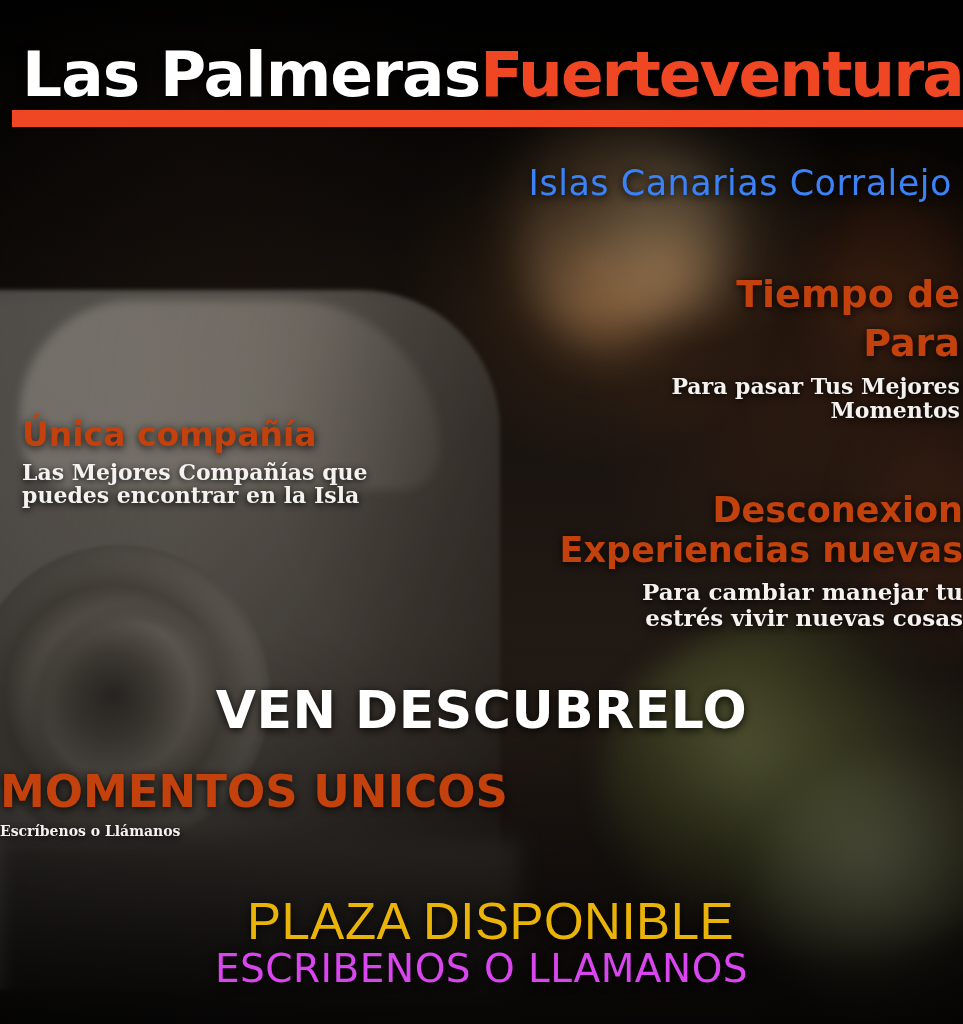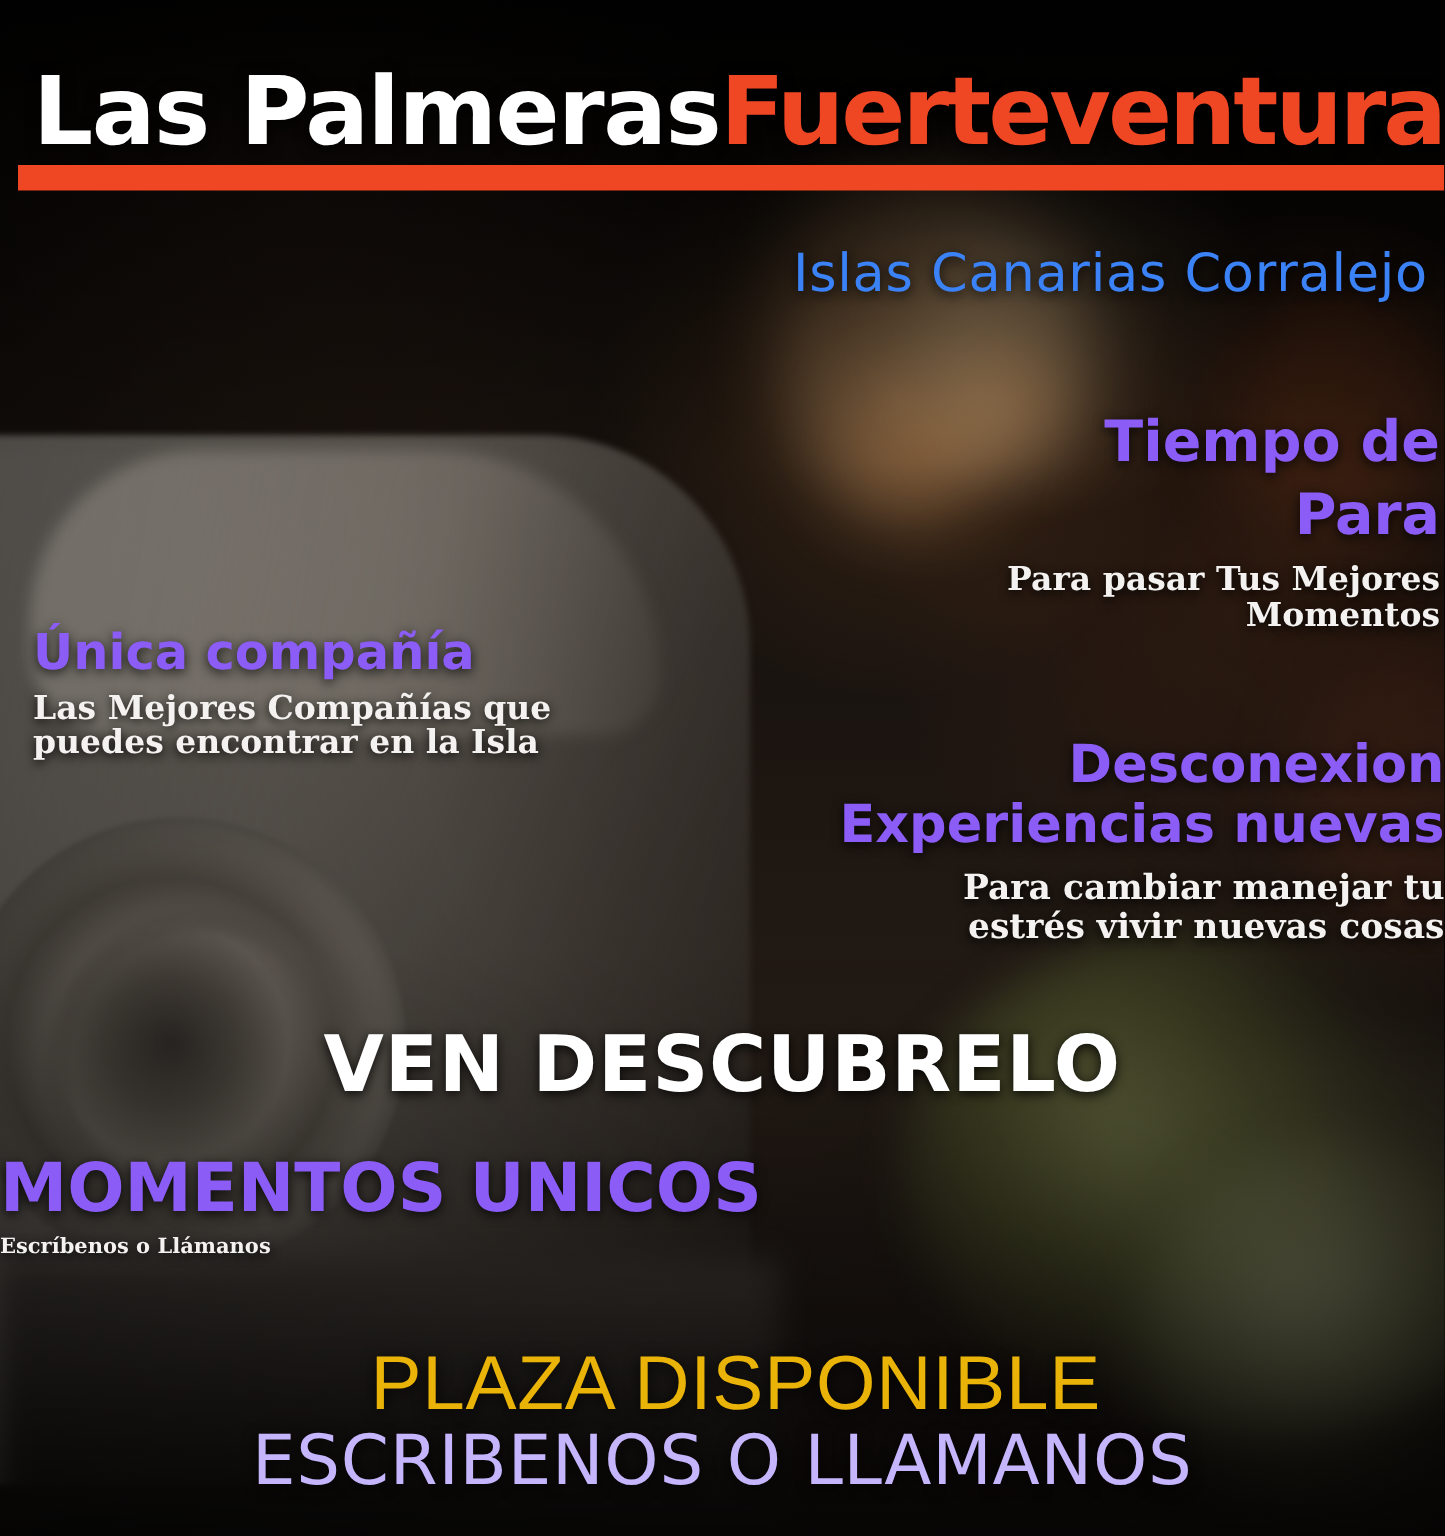--- a/index.html
+++ b/index.html
@@ -188,21 +188,21 @@
     letter-spacing: 0.5px;
     text-shadow: 0 2px 8px rgba(0,0,0,0.85);
   }
 
   .blk {
     position: absolute;
   }
   .hl-red {
     font-family: "DejaVu Sans", sans-serif;
     font-weight: bold;
-    color: #8b5cf6;
+    color: #c2410c;
     text-shadow: 0 2px 8px rgba(0,0,0,0.8);
   }
   .hl-white {
     font-family: "DejaVu Sans", sans-serif;
     font-weight: bold;
     color: #ffffff;
     text-shadow: 0 2px 8px rgba(0,0,0,0.85);
   }
   .sub-white {
     font-family: "DejaVu Serif", serif;
@@ -237,22 +237,22 @@
     font-family: Liberation Sans, sans-serif;
     font-size: 51px;
     color: #eab308;
     letter-spacing: 0.5px;
     line-height: 1.05;
     text-shadow: 0 2px 10px rgba(0,0,0,0.85);
     padding-left: 18px;
   }
   #plaza .p2 {
     font-family: "DejaVu Sans", sans-serif;
-    font-size: 46px;
-    color: #c4b5fd;
+    font-size: 39px;
+    color: #d946ef;
     letter-spacing: 0.5px;
     line-height: 1.05;
     text-shadow: 0 2px 10px rgba(0,0,0,0.85);
   }
 </style>
 </head>
 <body>
 
 <div id="poster">
 

